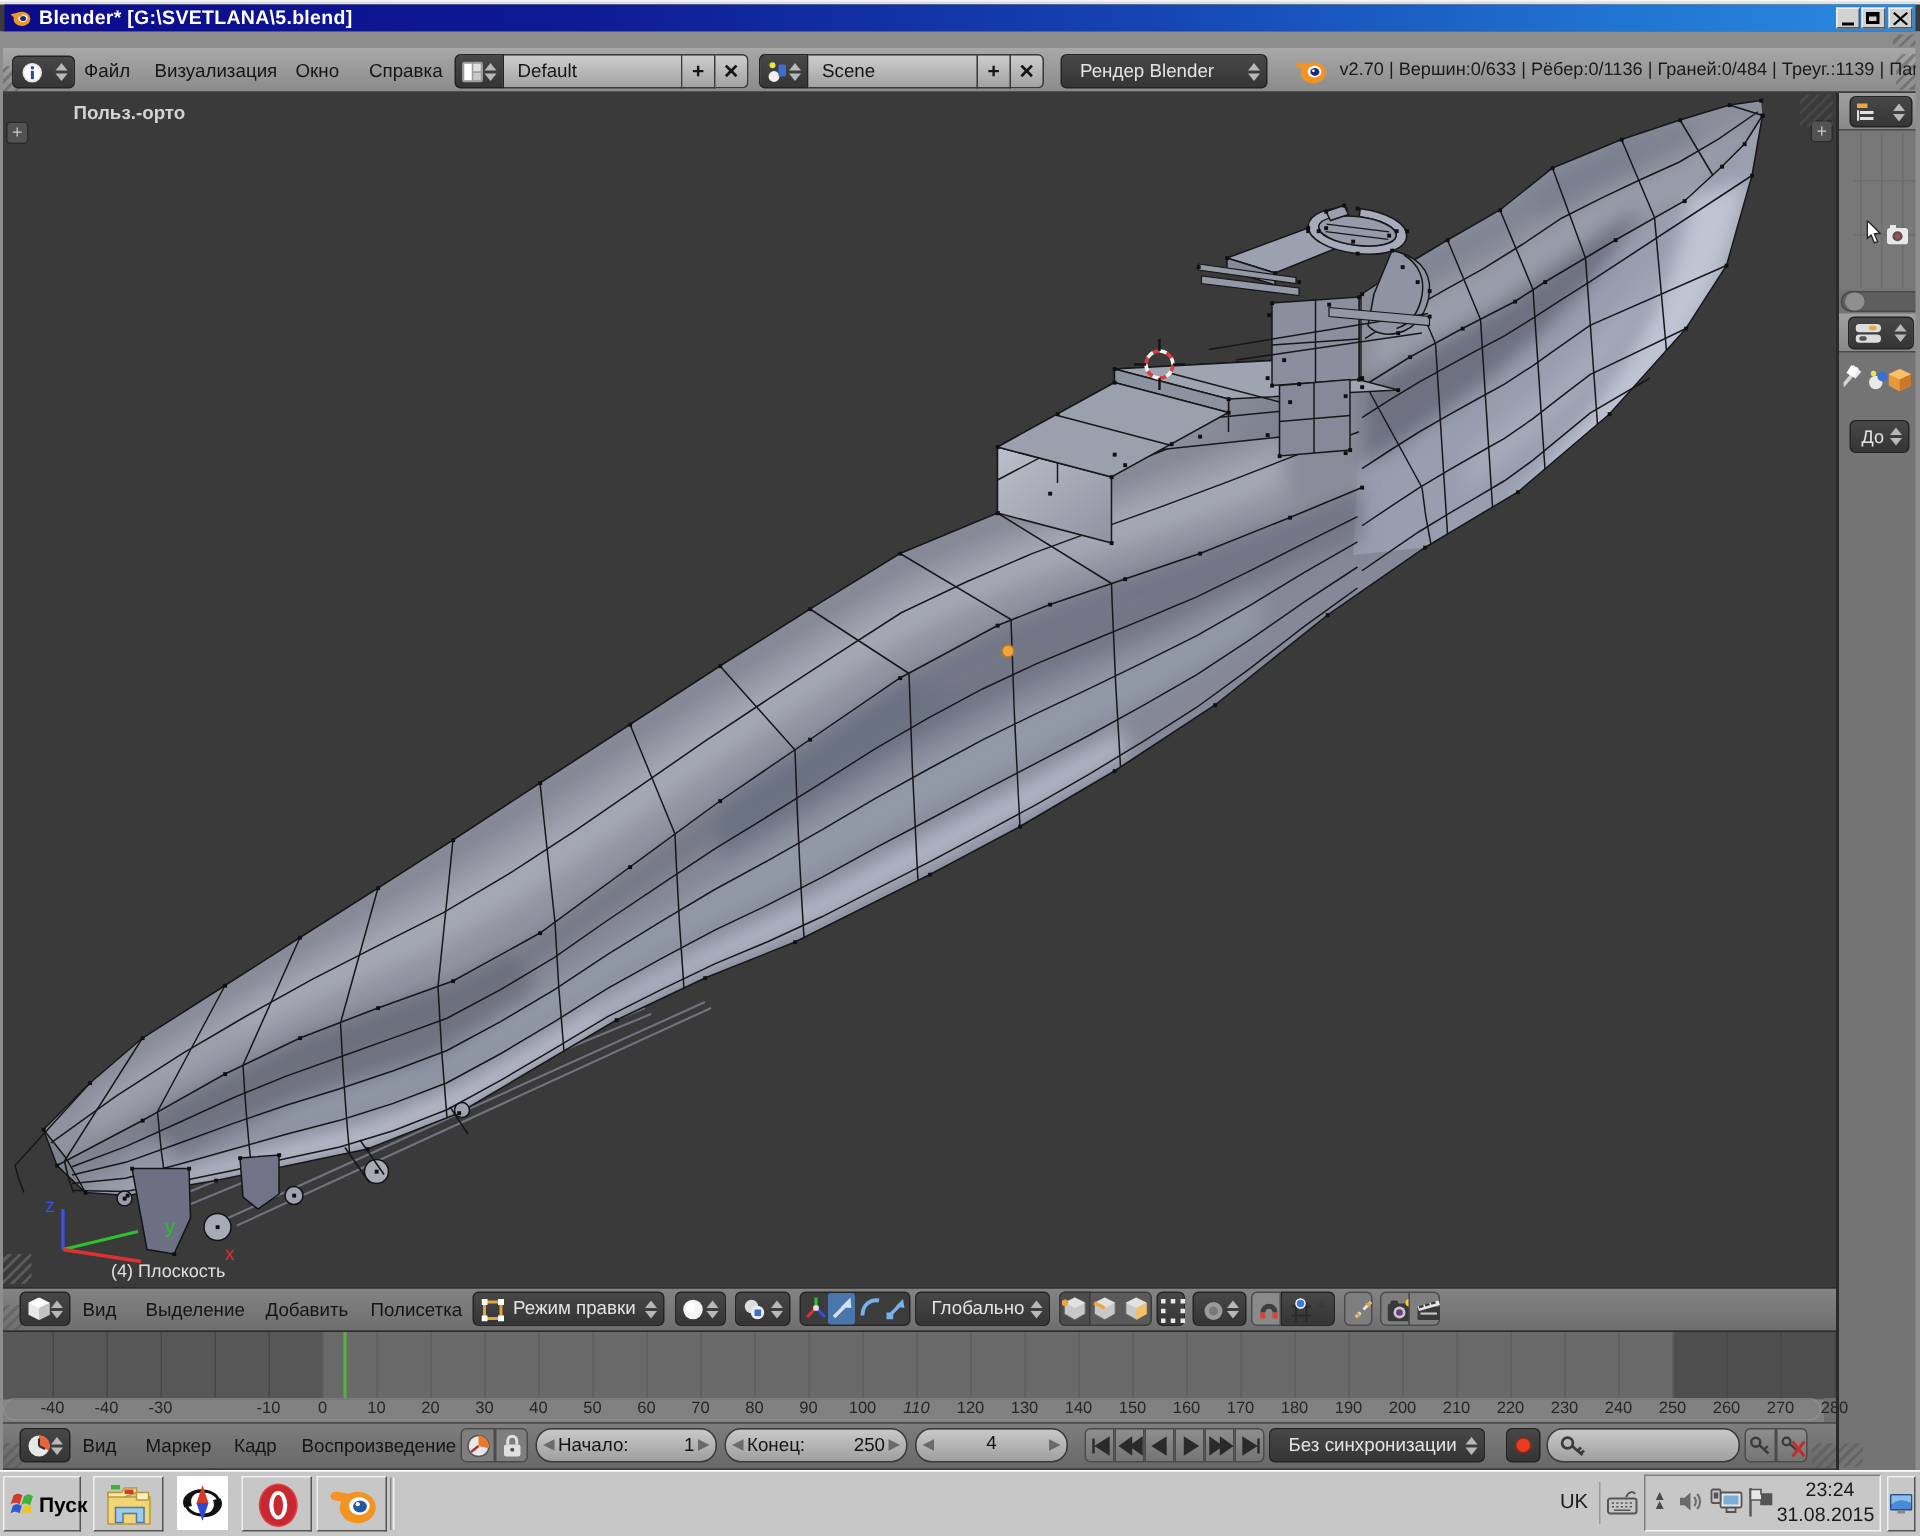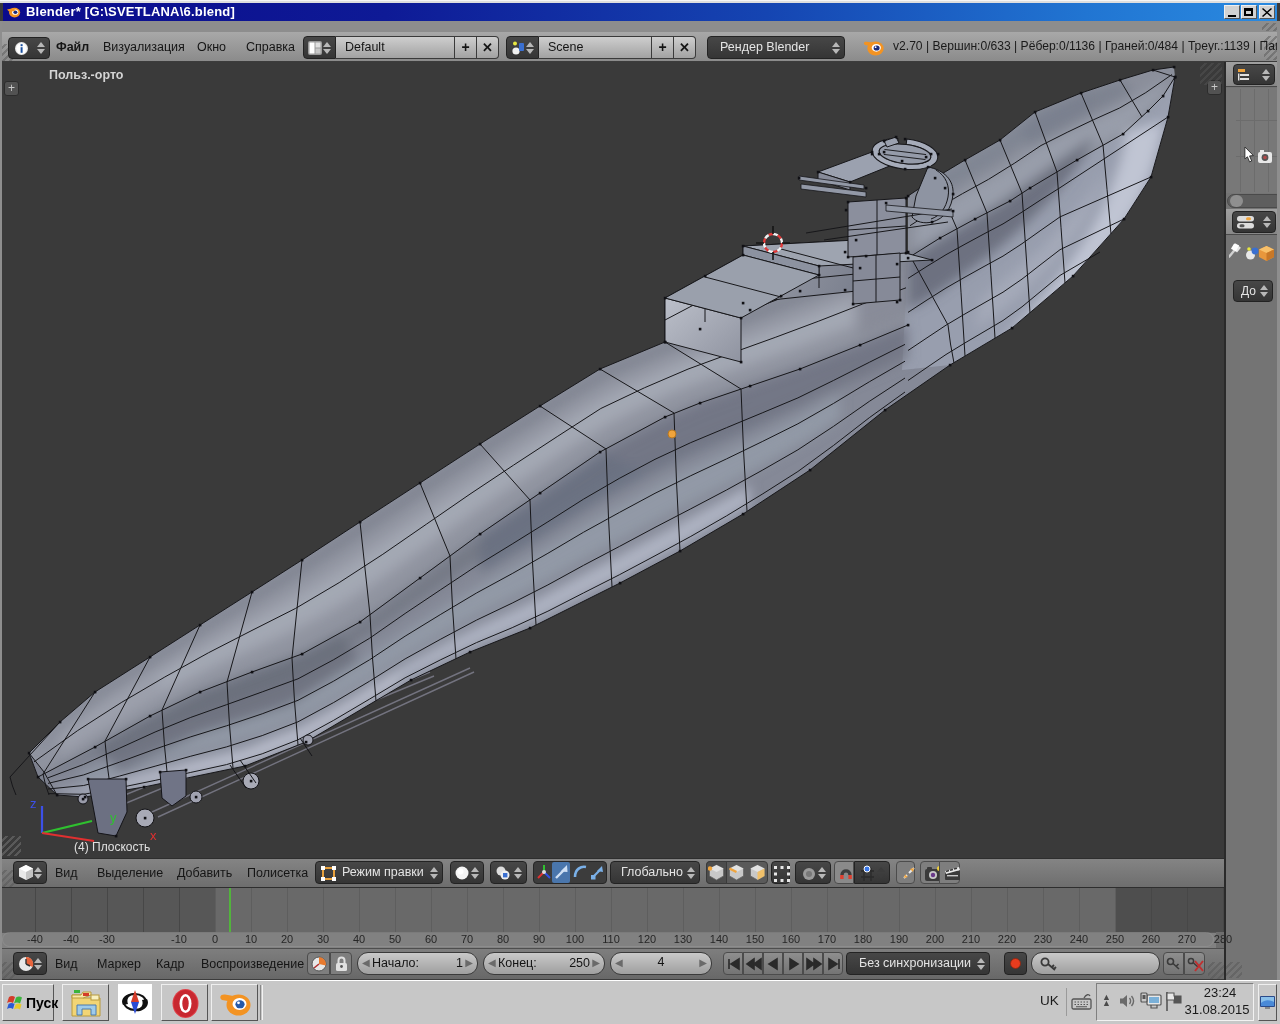--- a/index.html
+++ b/index.html
@@ -22,21 +22,21 @@
 
 <div class="abs" style="left:0;top:0;width:1280px;height:3px;background:#dedede;"></div>
 <div class="abs" style="left:0;top:0;width:1280px;height:1px;background:#f5f5f5;"></div>
 <div class="abs" style="left:3px;top:3px;width:1274px;height:18px;background:linear-gradient(90deg,#0b0b8c 0%,#0e1a96 30%,#1545b2 60%,#2175d2 85%,#2a8ae0 100%);"></div>
 <svg class="abs" style="left:6px;top:5px;" width="15" height="14" viewBox="0 0 15 14">
 <ellipse cx="8.6" cy="7.6" rx="5.6" ry="4.8" fill="#f39322"></ellipse>
 <ellipse cx="9.2" cy="7.2" rx="3.1" ry="2.6" fill="#fff"></ellipse>
 <ellipse cx="9.4" cy="7.3" rx="2" ry="1.7" fill="#1b2a7a"></ellipse>
 <path d="M1,4.5 L8,3 L9,6 L3,6.5 Z" fill="#f39322"></path>
   </svg>
-<div class="abs" style="left:26px;top:4px;color:#fff;font-size:13px;font-weight:bold;letter-spacing:0.2px;">Blender* [G:\SVETLANA\6.blend]</div>
+<div class="abs" style="left:26px;top:4px;color:#fff;font-size:13px;font-weight:bold;letter-spacing:0.2px;">Blender* [G:\SVETLANA\5.blend]</div>
 <div class="abs raised" style="left:1224px;top:5px;width:16px;height:14px;background:#d2d2d2;">
     <div class="abs" style="left:3px;top:9px;width:8px;height:2px;background:#000;"></div>
   </div>
 <div class="abs raised" style="left:1241px;top:5px;width:16px;height:14px;background:#d2d2d2;">
     <div class="abs" style="left:2px;top:2px;width:9px;height:8px;border:2px solid #000;border-top-width:3px;"></div>
   </div>
 <div class="abs raised" style="left:1259px;top:5px;width:16px;height:14px;background:#d2d2d2;">
     <svg class="abs" style="left:2px;top:2px;" width="10" height="9" viewBox="0 0 10 9">
       <path d="M1,0 L5,3.5 L9,0 L10,1 L6,4.5 L10,8 L9,9 L5,5.5 L1,9 L0,8 L4,4.5 L0,1 Z" fill="#000"></path>
     </svg>
@@ -48,21 +48,21 @@
 <div class="hatch" style="left:1264px;top:36px;width:16px;height:24px;"></div>
 <div class="dkw" style="left:8px;top:37px;width:42px;height:22px;">
 <svg class="abs" style="left:5px;top:3px;" width="15" height="15" viewBox="0 0 15 15">
       <circle cx="7.5" cy="7.5" r="6.5" fill="#e8e8e8"></circle>
       <circle cx="7.5" cy="7.5" r="5.2" fill="#fff"></circle>
       <rect x="6.6" y="3.2" width="2" height="2" fill="#1a4f9e"></rect>
       <rect x="6.6" y="6.2" width="2" height="5.6" fill="#1a4f9e"></rect>
     </svg>
 <div class="updn"></div>
   </div>
-<div class="menu" style="left:56px;top:36px;font-weight:bold;">Файл</div>
+<div class="menu" style="left:56px;top:36px;">Файл</div>
 <div class="menu" style="left:103px;top:36px;">Визуализация</div>
 <div class="menu" style="left:197px;top:36px;">Окно</div>
 <div class="menu" style="left:246px;top:36px;">Справка</div>
 <div class="dkw" style="left:303px;top:36px;width:33px;height:23px;border-radius:4px 0 0 4px;">
 <svg class="abs" style="left:4px;top:4px;" width="14" height="14" viewBox="0 0 14 14">
       <rect x="0" y="0" width="14" height="14" rx="2" fill="#9a9a9a"></rect>
       <rect x="1.5" y="1.5" width="5" height="11" fill="#fff"></rect>
       <rect x="7.5" y="1.5" width="5" height="5" fill="#e0e0e0"></rect>
       <rect x="7.5" y="7.5" width="5" height="5" fill="#c8c8c8"></rect>
     </svg>
@@ -646,21 +646,21 @@
 <div class="abs" style="left:233px;top:933px;width:36px;text-align:center;color:#262626;font-size:11px;">10</div>
 <div class="abs" style="left:269px;top:933px;width:36px;text-align:center;color:#262626;font-size:11px;">20</div>
 <div class="abs" style="left:305px;top:933px;width:36px;text-align:center;color:#262626;font-size:11px;">30</div>
 <div class="abs" style="left:341px;top:933px;width:36px;text-align:center;color:#262626;font-size:11px;">40</div>
 <div class="abs" style="left:377px;top:933px;width:36px;text-align:center;color:#262626;font-size:11px;">50</div>
 <div class="abs" style="left:413px;top:933px;width:36px;text-align:center;color:#262626;font-size:11px;">60</div>
 <div class="abs" style="left:449px;top:933px;width:36px;text-align:center;color:#262626;font-size:11px;">70</div>
 <div class="abs" style="left:485px;top:933px;width:36px;text-align:center;color:#262626;font-size:11px;">80</div>
 <div class="abs" style="left:521px;top:933px;width:36px;text-align:center;color:#262626;font-size:11px;">90</div>
 <div class="abs" style="left:557px;top:933px;width:36px;text-align:center;color:#262626;font-size:11px;">100</div>
-<div class="abs" style="left:593px;top:933px;width:36px;text-align:center;color:#262626;font-size:11px;">110</div>
+<div class="abs" style="left:593px;top:933px;width:36px;text-align:center;color:#262626;font-size:11px;font-style:italic;">110</div>
 <div class="abs" style="left:629px;top:933px;width:36px;text-align:center;color:#262626;font-size:11px;">120</div>
 <div class="abs" style="left:665px;top:933px;width:36px;text-align:center;color:#262626;font-size:11px;">130</div>
 <div class="abs" style="left:701px;top:933px;width:36px;text-align:center;color:#262626;font-size:11px;">140</div>
 <div class="abs" style="left:737px;top:933px;width:36px;text-align:center;color:#262626;font-size:11px;">150</div>
 <div class="abs" style="left:773px;top:933px;width:36px;text-align:center;color:#262626;font-size:11px;">160</div>
 <div class="abs" style="left:809px;top:933px;width:36px;text-align:center;color:#262626;font-size:11px;">170</div>
 <div class="abs" style="left:845px;top:933px;width:36px;text-align:center;color:#262626;font-size:11px;">180</div>
 <div class="abs" style="left:881px;top:933px;width:36px;text-align:center;color:#262626;font-size:11px;">190</div>
 <div class="abs" style="left:917px;top:933px;width:36px;text-align:center;color:#262626;font-size:11px;">200</div>
 <div class="abs" style="left:953px;top:933px;width:36px;text-align:center;color:#262626;font-size:11px;">210</div>

